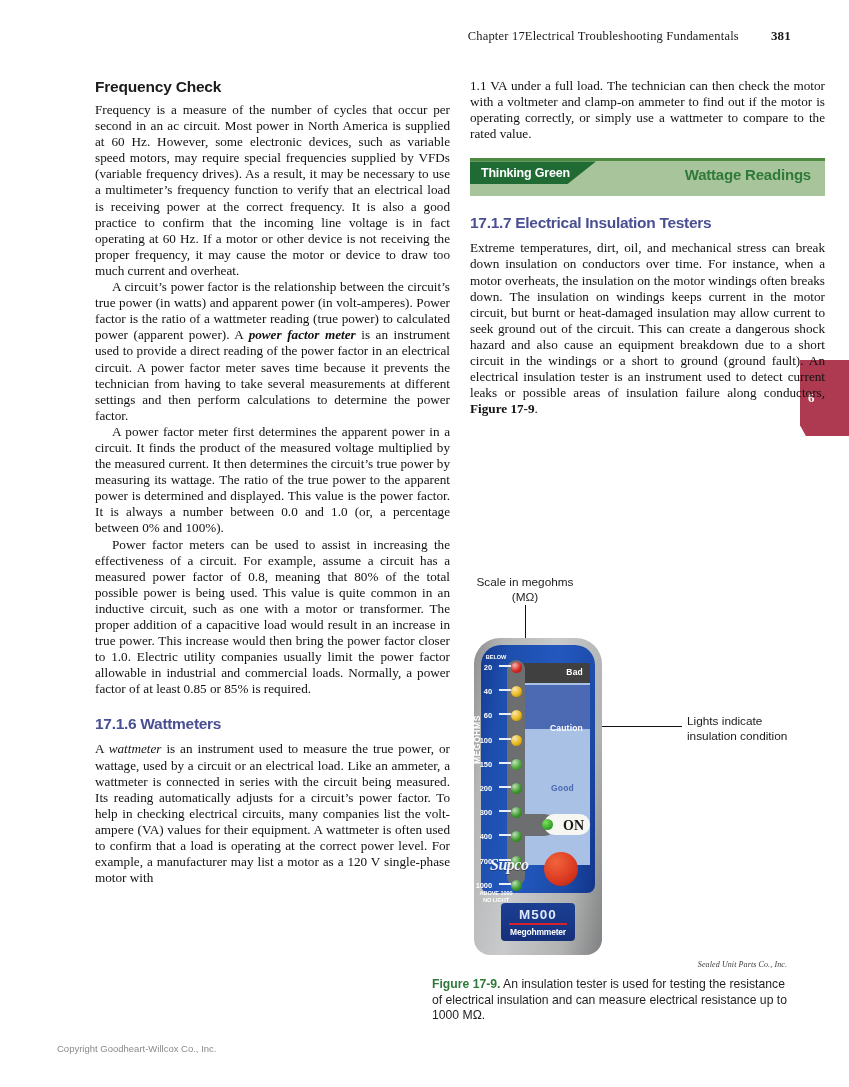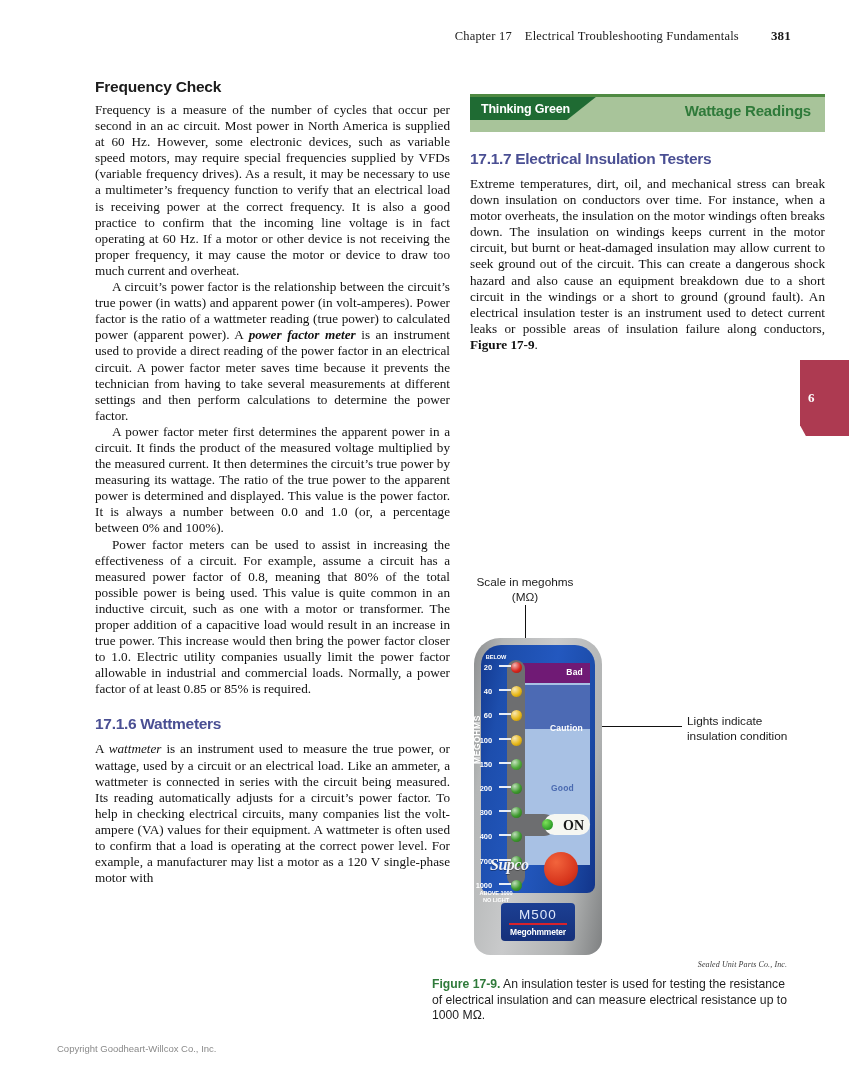--- a/index.html
+++ b/index.html
@@ -13,21 +13,21 @@
   }
   .page { position:absolute; inset:0; }
 
   
   .runhead {
     position:absolute; top:28px; right:58px;
     display:flex; align-items:baseline; gap:0;
     font-family:"Liberation Serif", serif;
     font-size:12.5px; color:#1a1a1a; letter-spacing:.2px;
   }
-  .runhead .chap { margin-right:13px; }
+  .runhead .chap { }
   .runhead .ttl  { margin-right:32px; }
   .runhead .pg   { font-weight:bold; font-size:13px; }
 
   
   .chaptab {
     position:absolute; left:800px; top:360px; width:49px; height:76px;
     background:#ad3a51;
     clip-path: polygon(0 0, 100% 0, 100% 100%, 12% 100%, 0 86%);
     color:#fff; font-family:"Liberation Serif", serif;
     font-weight:bold; font-size:13px;
@@ -111,21 +111,21 @@
   .shell-inner {
     position:absolute; left:7px; top:7px; right:7px; bottom:62px;
     background:linear-gradient(100deg,#13398f 0%,#1d4ead 18%,#2358bf 50%,#1b4aa6 80%,#12348a 100%);
     border-radius:20px 20px 8px 8px;
   }
   .face {
     position:absolute; left:42px; top:25px; width:74px; bottom:90px;
     background:#a8c1e4;
   }
   .seg { position:absolute; left:0; right:0; }
-  .seg-bad   { top:0;     height:20px; background:#701a75; }
+  .seg-bad   { top:0;     height:20px; background:#404040; }
   .seg-caut  { top:22px;  height:44px; background:#4c6ab4; }
   .seg-good  { top:68px;  bottom:0;    background:#a8c1e4; }
   .seglabel {
     position:absolute; right:7px;
     font-family:"Liberation Sans", sans-serif;
     font-weight:bold; font-size:8.5px; color:#ffffff; letter-spacing:.2px;
   }
   .lbl-bad  { top:4px; }
   .lbl-caut { top:38px; }
 
@@ -188,21 +188,21 @@
     text-shadow:0 1px 0 rgba(0,0,0,.35);
   }
   .namebadge {
     position:absolute; left:27px; bottom:14px; width:74px; height:38px;
     background:linear-gradient(180deg,#1c3f93,#15307a);
     border-radius:4px; text-align:center;
   }
   .namebadge .m500 {
     display:block; margin-top:4px;
     font-family:"Liberation Sans", sans-serif;
-    font-weight:normal; font-size:13.5px; color:#dfe8fb; letter-spacing:1px;
+    font-weight:bold; font-size:13.5px; color:#dfe8fb; letter-spacing:1px;
   }
   .namebadge .rule { height:1.5px; background:#d7222c; margin:1px 8px 2px 8px; }
   .namebadge .sub {
     display:block;
     font-family:"Liberation Sans", sans-serif;
     font-weight:bold; font-size:8.5px; color:#ffffff; letter-spacing:-0.2px;
   }
 
   .credit {
     position:absolute; right:0; top:385px;
@@ -243,20 +243,21 @@
 
     <p class="body noind"><span>A circuit’s power factor is the relationship between the circuit’s true power (in watts) and apparent power (in volt-amperes). Power factor is the ratio of a wattmeter reading (true power) to calculated power (apparent power). A </span><span class="bi">power factor meter</span><span> is an instrument used to provide a direct reading of the power factor in an electrical circuit. A power factor meter saves time because it prevents the technician from having to take several measurements at different settings and then perform calculations to determine the power factor.</span></p>
     <p class="body">A power factor meter first determines the apparent power in a circuit. It finds the product of the measured voltage multiplied by the measured current. It then determines the circuit’s true power by measuring its wattage. The ratio of the true power to the apparent power is determined and displayed. This value is the power factor. It is always a number between 0.0 and 1.0 (or, a percentage between 0% and 100%).</p>
     <p class="body">Power factor meters can be used to assist in increasing the effectiveness of a circuit. For example, assume a circuit has a measured power factor of 0.8, meaning that 80% of the total possible power is being used. This value is quite common in an inductive circuit, such as one with a motor or transformer. The proper addition of a capacitive load would result in an increase in true power. This increase would then bring the power factor closer to 1.0. Electric utility companies usually limit the power factor allowable in industrial and commercial loads. Normally, a power factor of at least 0.85 or 85% is required.</p>
 
     <h2 class="head-blue">17.1.6 Wattmeters</h2>
     <p class="body noind"><span>A </span><span class="it">wattmeter</span><span> is an instrument used to measure the true power, or wattage, used by a circuit or an electrical load. Like an ammeter, a wattmeter is connected in series with the circuit being measured. Its reading automatically adjusts for a circuit’s power factor. To help in checking electrical circuits, many companies list the volt-ampere (VA) values for their equipment. A wattmeter is often used to confirm that a load is operating at the correct power level. For example, a manufacturer may list a motor as a 120 V single-phase motor with</span></p>
   </div>
 
   <div class="col col-right">
+    <p class="body noind">1.1 VA under a full load. The technician can then check the motor with a voltmeter and clamp-on ammeter to find out if the motor is operating correctly, or simply use a wattmeter to compare to the rated value.</p>
 
     <div class="tgbox">
       <div class="tgtab">
         <span>Thinking Green</span>
       </div>
       <div class="tgtitle">Wattage Readings</div>
     </div>
 
     <h2 class="head-blue">17.1.7 Electrical Insulation Testers</h2>
     <p class="body noind"><span>Extreme temperatures, dirt, oil, and mechanical stress can break down insulation on conductors over time. For instance, when a motor overheats, the insulation on the motor windings often breaks down. The insulation on windings keeps current in the motor circuit, but burnt or heat-damaged insulation may allow current to seek ground out of the circuit. This can create a dangerous shock hazard and also cause an equipment breakdown due to a short circuit in the windings or a short to ground (ground fault). An electrical insulation tester is an instrument used to detect current leaks or possible areas of insulation failure along conductors, </span><span class="bo">Figure 17-9</span><span>.</span></p>

